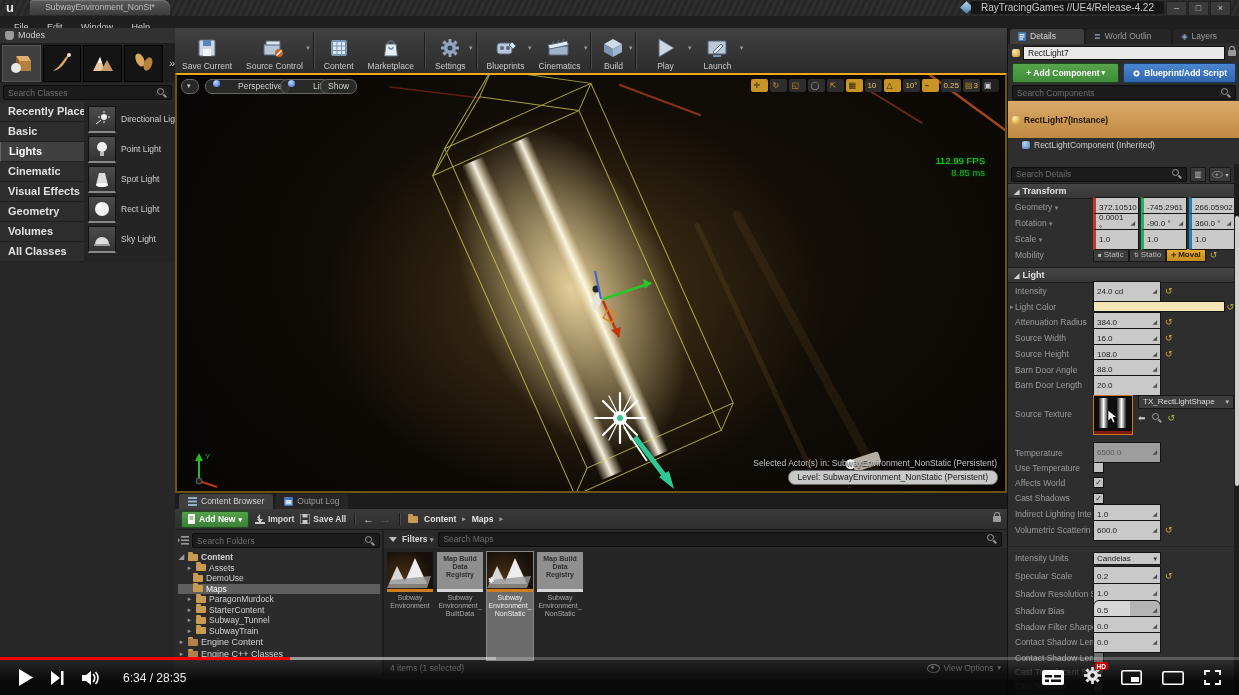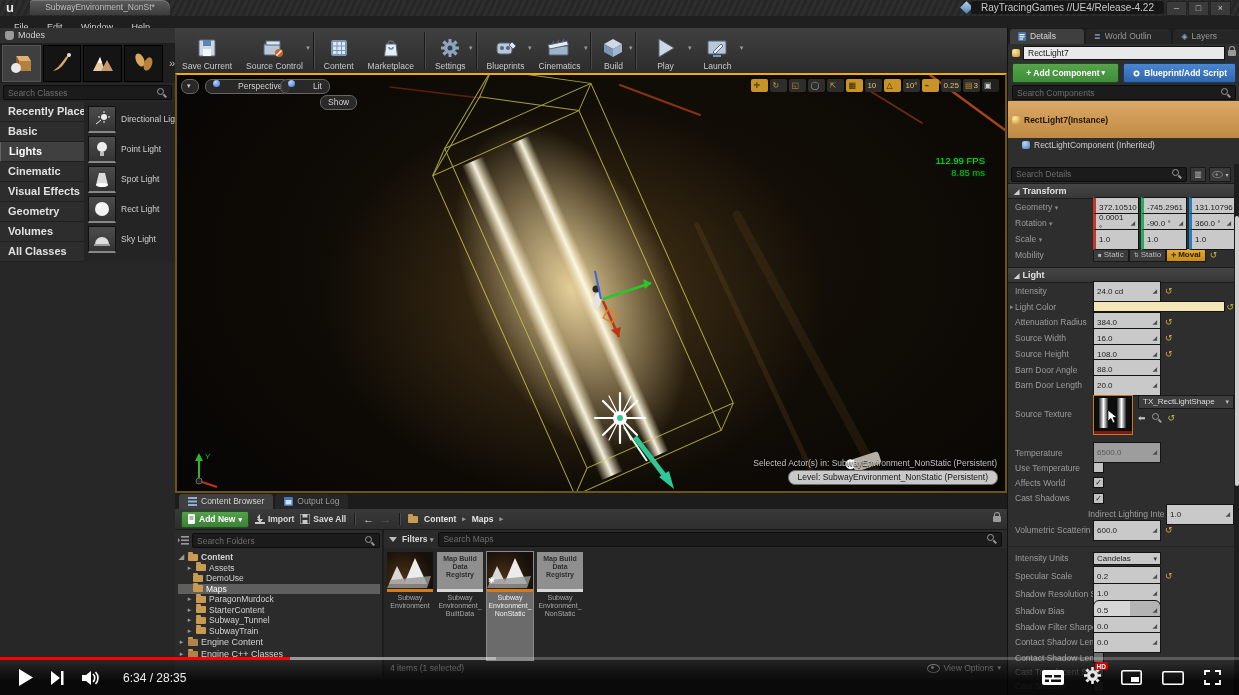--- a/index.html
+++ b/index.html
@@ -519,21 +519,21 @@
         <span style="font-size:7px;">▾</span>
       </div>
     <div class="vp-btn" style="left:28px;top:4px;">
       <span class="vdot"></span>
       <span>Perspective</span>
     </div>
     <div class="vp-btn" style="left:103px;top:4px;">
       <span class="vdot"></span>
       <span>Lit</span>
     </div>
-    <div class="vp-btn" style="left:143px;top:20px;">
+    <div class="vp-btn" style="left:143px;top:4px;">
       <span>Show</span>
     </div>
     <div class="snapbar">
       <div class="snap on">✛</div>
       <div class="snap">↻</div>
       <div class="snap">◱</div>
       <div class="snap" style="color:#aaa;">◯</div>
       <div class="snap">⇱</div>
       <div class="snap on">▦</div>
       <div class="snap">
@@ -819,21 +819,21 @@
       <div class="drow" style="height:16px;">
         <div class="dlabel"><span>Geometry</span> <span class="dd">▾</span></div>
         <div class="vec">
           <div class="field vf x">
               <span>372.10510</span>
             </div>
           <div class="field vf y">
               <span>-745.2961</span>
             </div>
           <div class="field vf z">
-              <span>131.10796</span>
+              <span>266.05902</span>
             </div>
         </div>
 
       </div>
       <div class="drow" style="height:16px;">
         <div class="dlabel"><span>Rotation</span> <span class="dd">▾</span></div>
         <div class="vec">
           <div class="field vf x">
               <span>0.0001 °</span>
               <span class="spin">◢</span>
@@ -974,21 +974,21 @@
         <div class="cb"></div>
       </div>
       <div class="drow" style="height:15px;">
         <div class="dlabel">Affects World</div>
         <div class="cb">✓</div>
       </div>
       <div class="drow" style="height:16px;">
         <div class="dlabel">Cast Shadows</div>
         <div class="cb">✓</div>
       </div>
-      <div class="drow" style="height:16px;justify-content:flex-end;">
+      <div class="drow" style="height:16px;">
         <div class="dlabel">Indirect Lighting Inte</div>
         <div class="field" style="width:60px;">
             <span>1.0</span>
             <span class="spin">◢</span>
           </div>
       </div>
       <div class="drow" style="height:16px;">
         <div class="dlabel">Volumetric Scatterin</div>
         <div class="field" style="width:60px;">
             <span>600.0</span>

